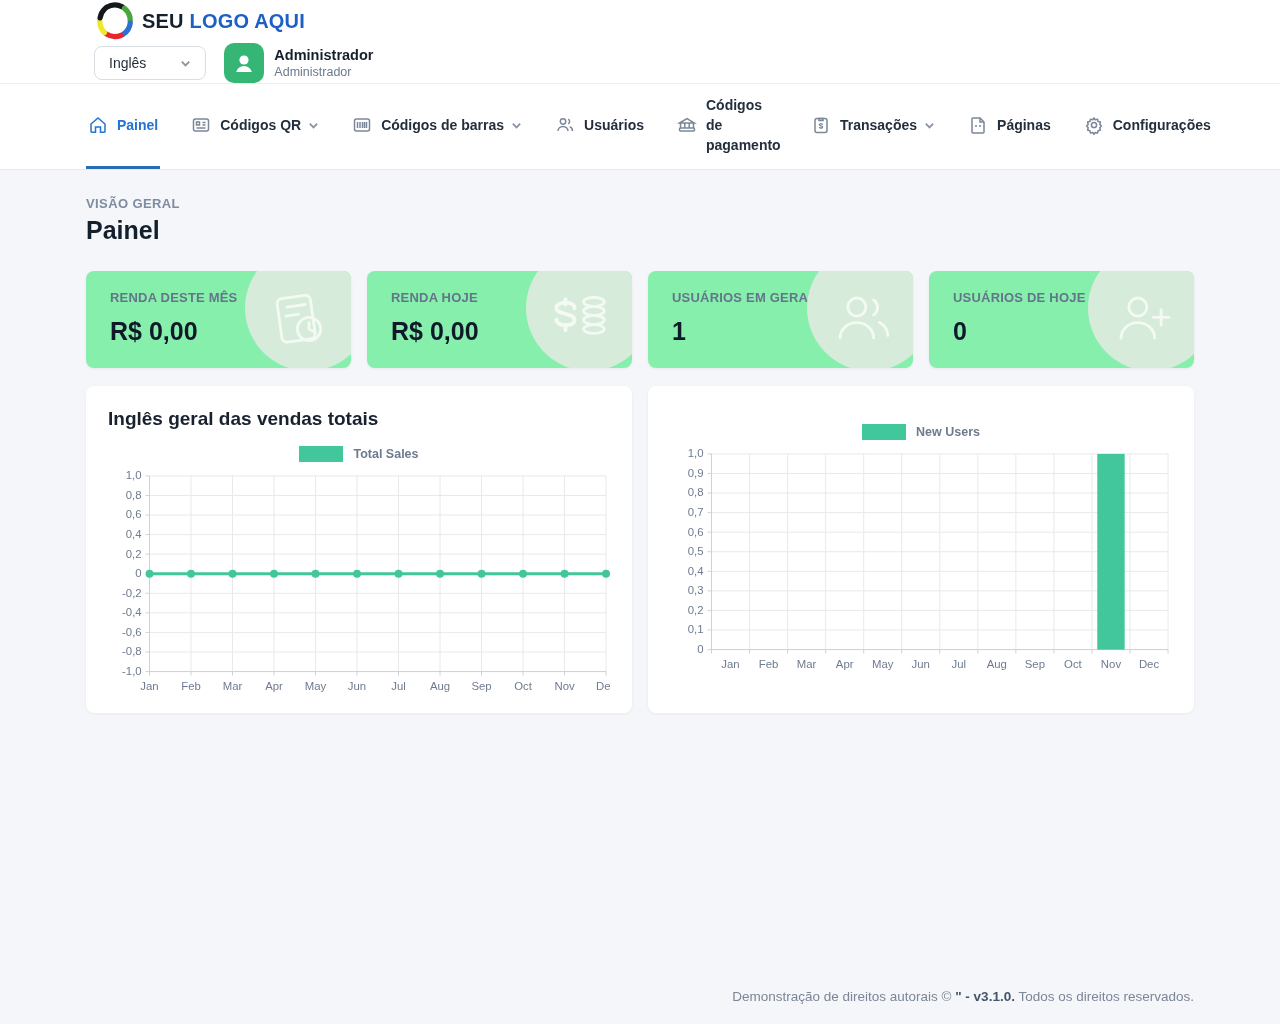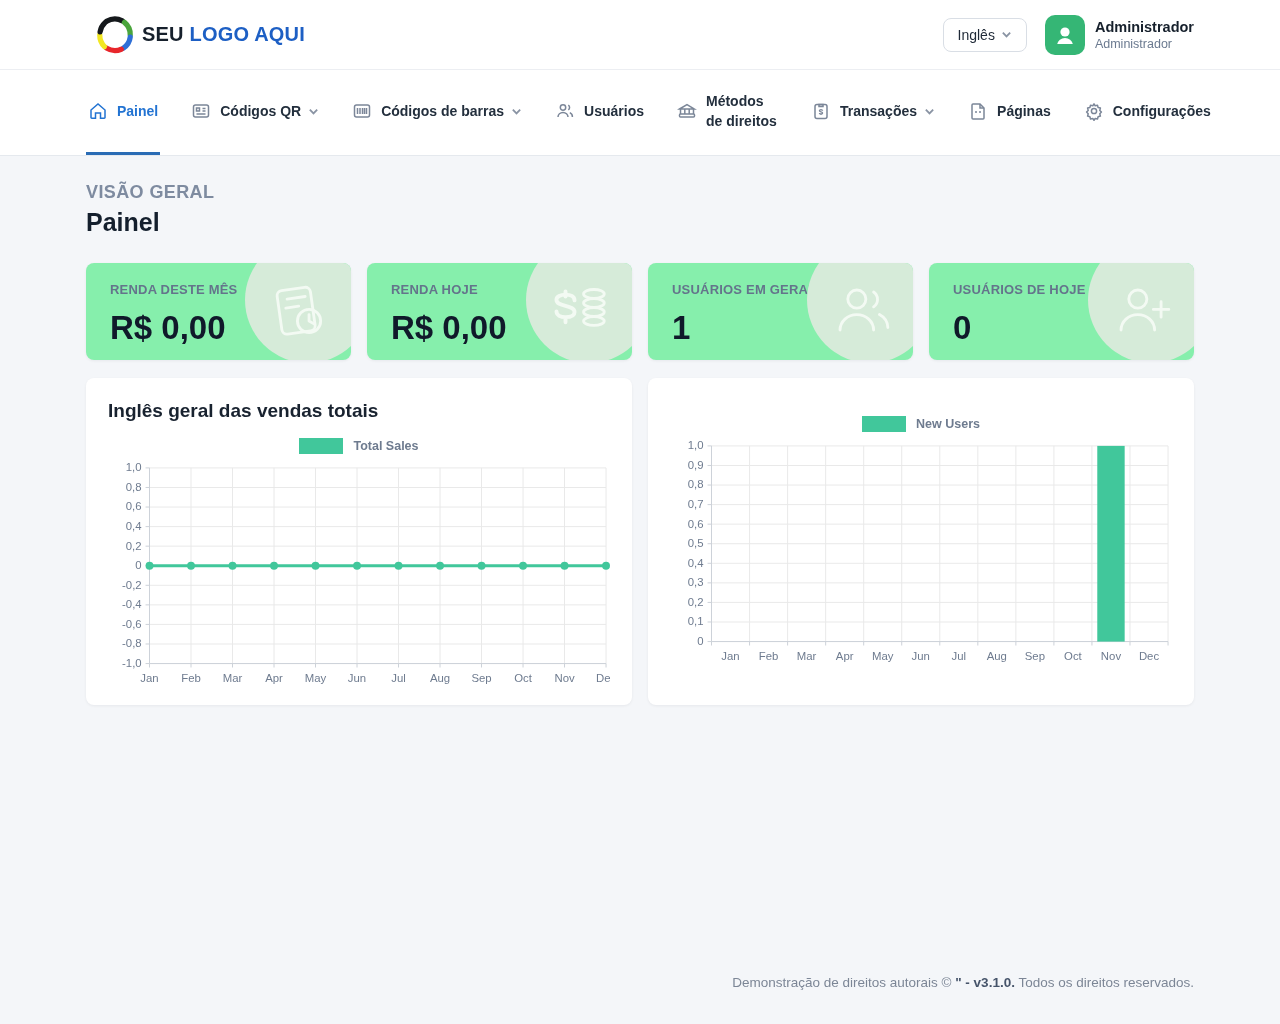--- a/index.html
+++ b/index.html
@@ -6,31 +6,32 @@
   html,body { width:1280px; }
   body {
     font-family:"Liberation Sans", sans-serif;
     background:#f4f6f9;
     color:#1b2733;
     width:1280px; height:1024px;
     overflow:hidden;
   }
   
   .header {
-    height:70px; background:#fff; border-bottom:1px solid #eceef2;
-    display:flex; align-items:center; justify-content:space-between;
+    height:84px; background:#fff; border-bottom:1px solid #eceef2;
+    display:flex; justify-content:space-between;
     padding:0 86px 0 94px;
+    flex-direction:column;
   }
   .logo { display:flex; align-items:center; gap:6px; cursor:pointer; }
   .logo-text { font-size:20px; font-weight:700; letter-spacing:.2px; }
   .logo-text .black { color:#16202c; }
   .logo-text .blue { color:#1d5fc4; }
   .header-right { display:flex; align-items:center; gap:18px; }
   .lang-pill {
-    display:flex; align-items:center; gap:6px;
+    display:flex; align-items:center; gap:34px;
     border:1px solid #d9dee5; border-radius:8px; background:#fff;
     padding:8px 14px; font-size:14px; color:#1f2937; cursor:pointer;
   }
   .chev { width:11px; height:11px; stroke:#8a94a4; stroke-width:2; fill:none; }
   .user-chip { display:flex; align-items:center; gap:10px; cursor:pointer; }
   .avatar {
     width:40px; height:40px; border-radius:10px; background:#35b675;
     display:flex; align-items:center; justify-content:center;
   }
   .user-meta .name { font-size:14.5px; font-weight:700; color:#16202c; }
@@ -47,31 +48,31 @@
     white-space:nowrap; cursor:pointer; border-bottom:3px solid transparent;
   }
   .nav-item svg.ni { width:20px; height:20px; stroke:#7b8698; stroke-width:1.5; fill:none; flex:0 0 auto; }
   .nav-item.active { color:#2273d2; border-bottom-color:#2a6cb5; }
   .nav-item.active svg.ni { stroke:#2273d2; }
   .nav-item .chev { margin-left:-2px; }
   .nav-item.wrap { white-space:normal; }
   .nav-item.wrap .lbl { width:72px; line-height:1.45; }
   
   .content { padding:26px 86px 0 86px; height:868px; display:flex; flex-direction:column; }
-  .eyebrow { font-size:18px; font-weight:600; letter-spacing:.4px; color:#7e8ba0; }
+  .eyebrow { font-size:13px; font-weight:600; letter-spacing:.4px; color:#7e8ba0; }
   .page-title { font-size:25px; font-weight:700; color:#141f2d; margin-top:5px; }
   
   .stats { display:flex; gap:16px; margin-top:26px; }
   .stat-card {
     position:relative; overflow:hidden; flex:1; height:97px;
     background:#86efac; border-radius:8px; box-shadow:0 1px 3px rgba(16,24,40,.06);
     padding:19px 24px;
   }
   .stat-label { font-size:13px; font-weight:700; letter-spacing:.2px; color:#64748b; }
-  .stat-value { font-size:33px; font-weight:700; color:#10192a; margin-top:12px; }
+  .stat-value { font-size:25px; font-weight:700; color:#10192a; margin-top:12px; }
   .deco {
     position:absolute; top:-26px; right:-20px; width:126px; height:126px;
     border-radius:50%; background:#d6ebd9;
     display:flex; align-items:center; justify-content:center;
   }
   .deco svg { width:62px; height:62px; stroke:#f3faf3; fill:none; stroke-width:2.2;
     stroke-linecap:round; stroke-linejoin:round; transform:translate(-8px,12px); }
   
   .charts { display:flex; gap:16px; margin-top:18px; }
   .chart-card {
@@ -170,21 +171,21 @@
     </svg>
     <span class="lbl">Usuários</span>
   </div>
   <div class="nav-item wrap">
     <svg class="ni" viewBox="0 0 20 20">
       <path d="M2.5 8 L10 3.5 L17.5 8 Z"></path>
         <path d="M3.5 8 v5 M7.8 8 v5 M12.2 8 v5 M16.5 8 v5"></path>
         <rect x="2.5" y="13" width="15" height="3" rx="1"></rect>
         <path d="M5 14.5 h.01 M8 14.5 h.01 M11 14.5 h.01 M14 14.5 h.01"></path>
     </svg>
-    <span class="lbl">Métodos de direitos</span>
+    <span class="lbl">Códigos de pagamento</span>
   </div>
   <div class="nav-item">
     <svg class="ni" viewBox="0 0 20 20">
       <rect x="4" y="3.5" width="12" height="14" rx="2"></rect>
         <path d="M8 3.5 h4 v2 h-4 Z"></path>
       <path d="M10 8 v.9 M10 13 v.9 M11.6 9.8 c0-.8-.7-1.1-1.6-1.1 s-1.6.3-1.6 1 c0 1.5 3.2.8 3.2 2.3 0 .7-.7 1-1.6 1 s-1.6-.3-1.6-1.1" stroke-width="1.3"></path>
     </svg>
     <span class="lbl">Transações</span>
     <svg class="chev" viewBox="0 0 12 12">
         <path d="M2 4 L6 8 L10 4"></path>

